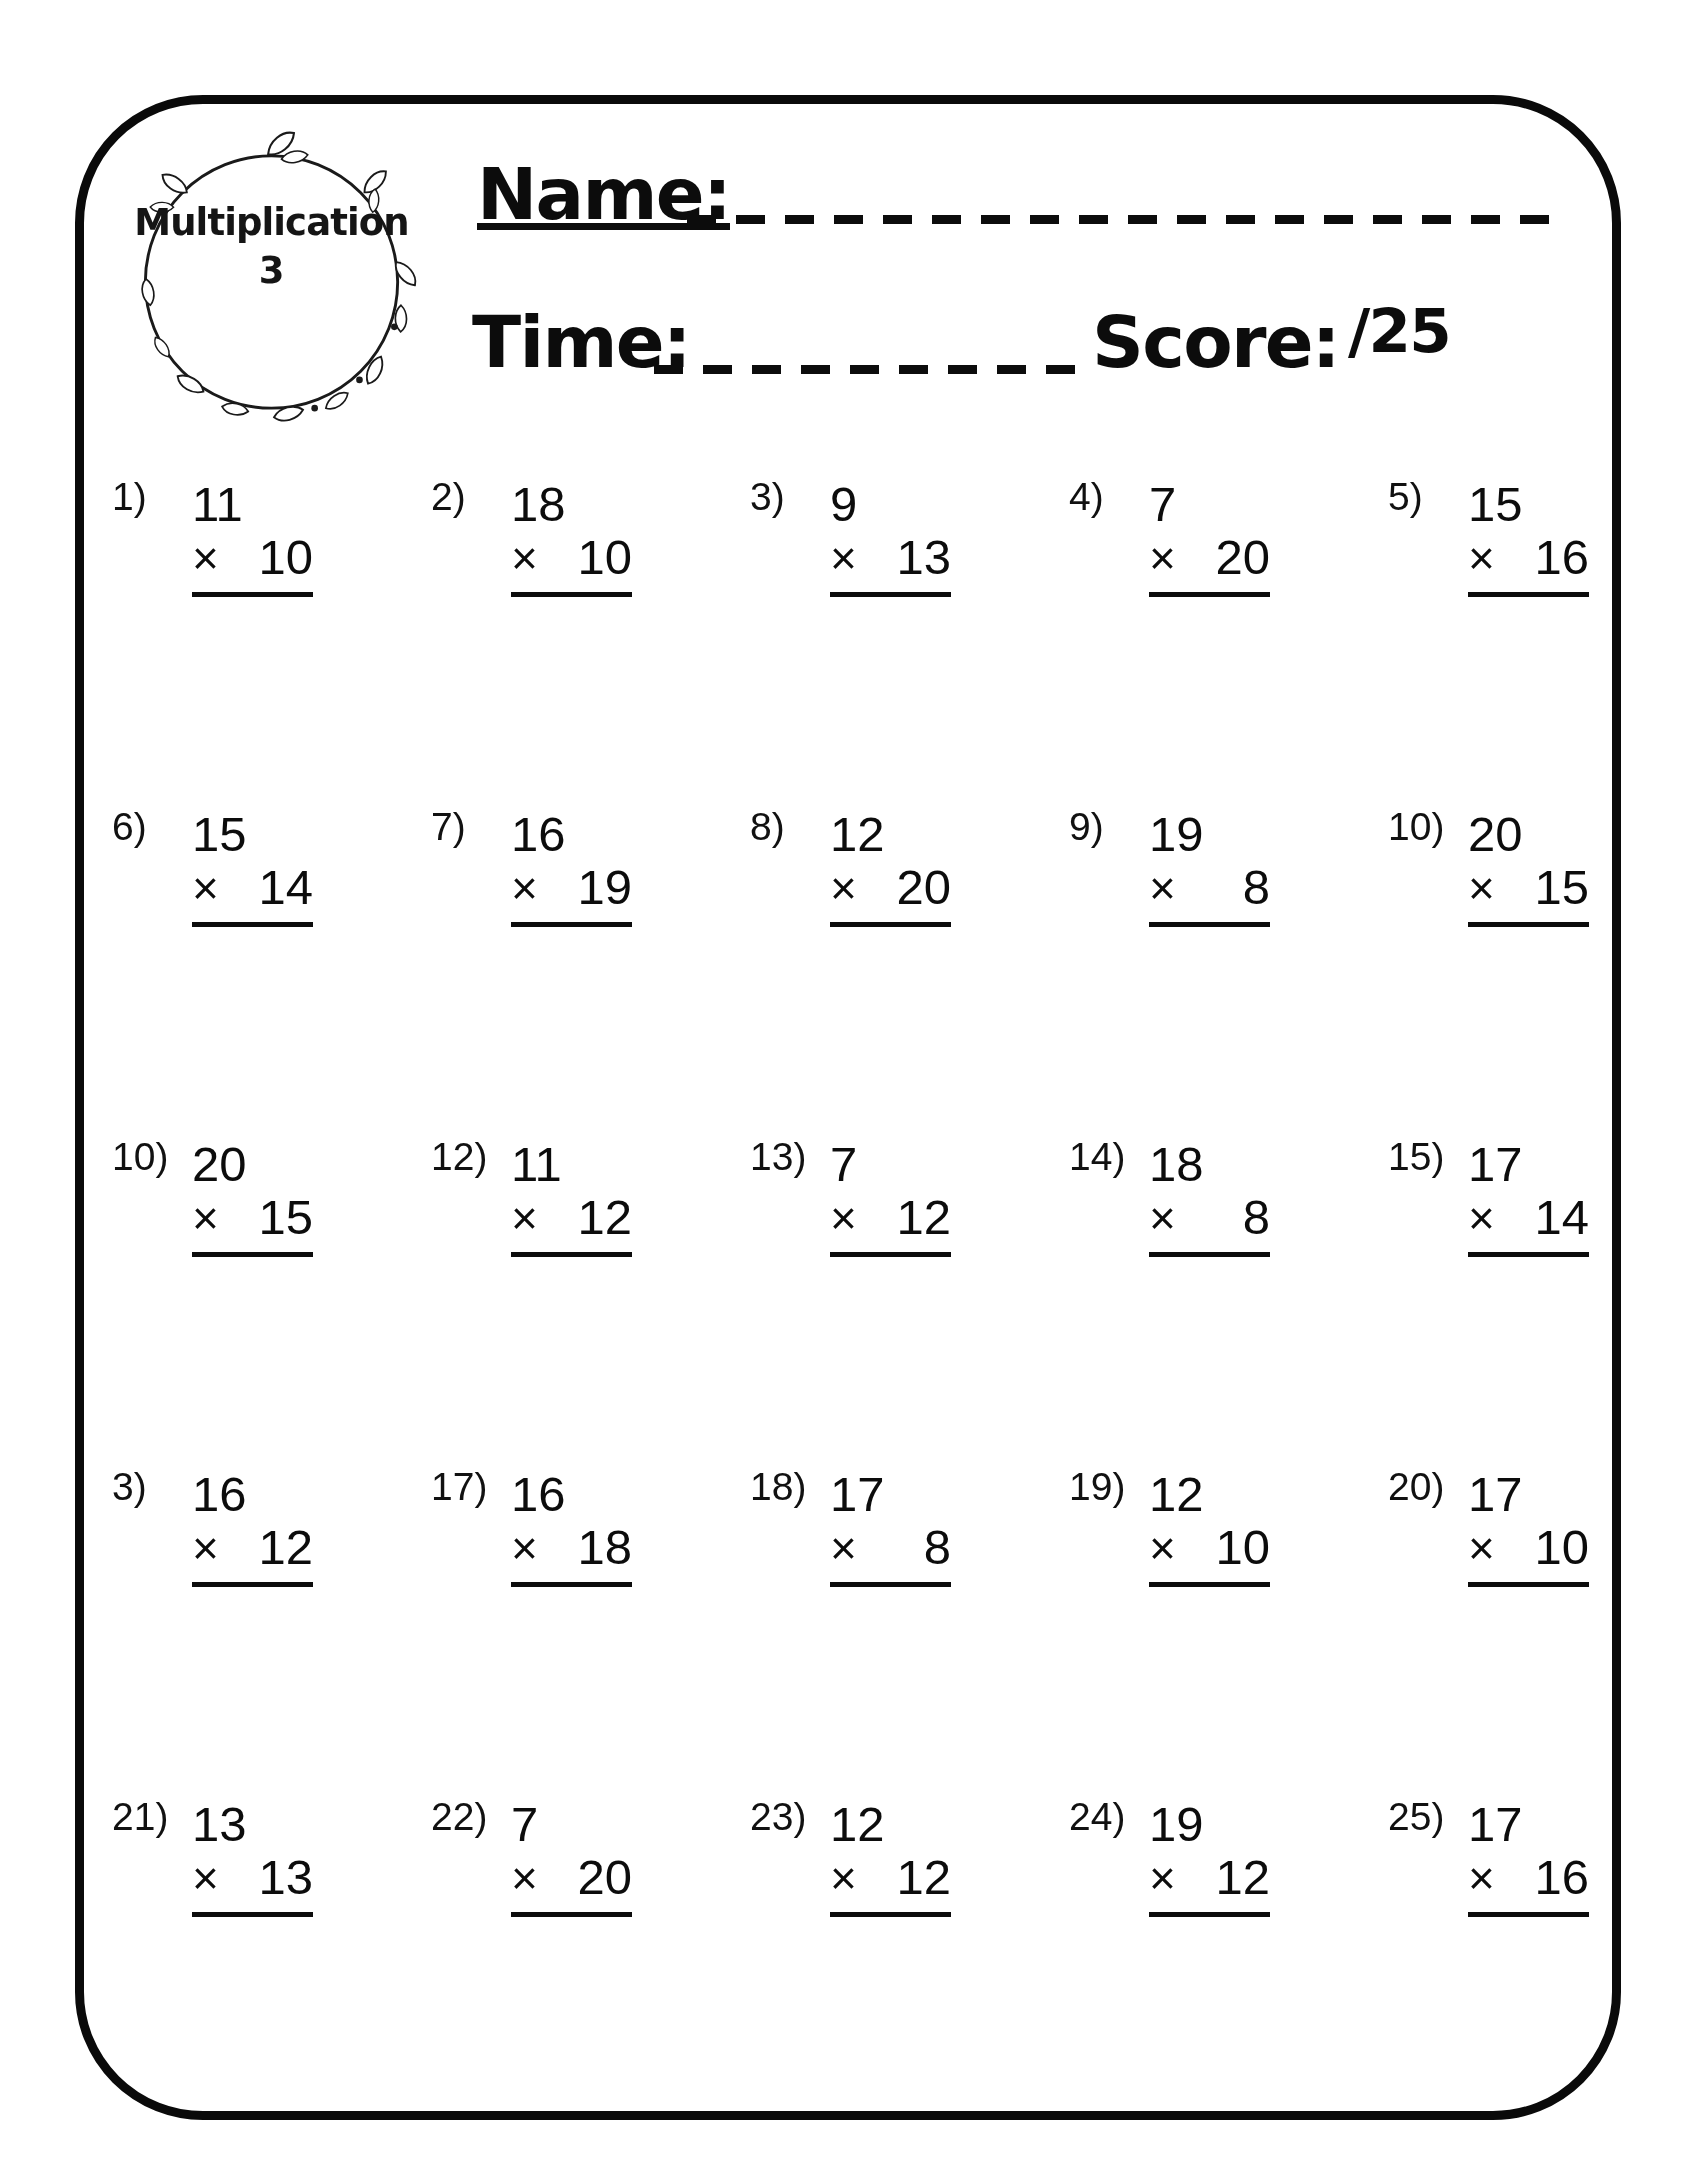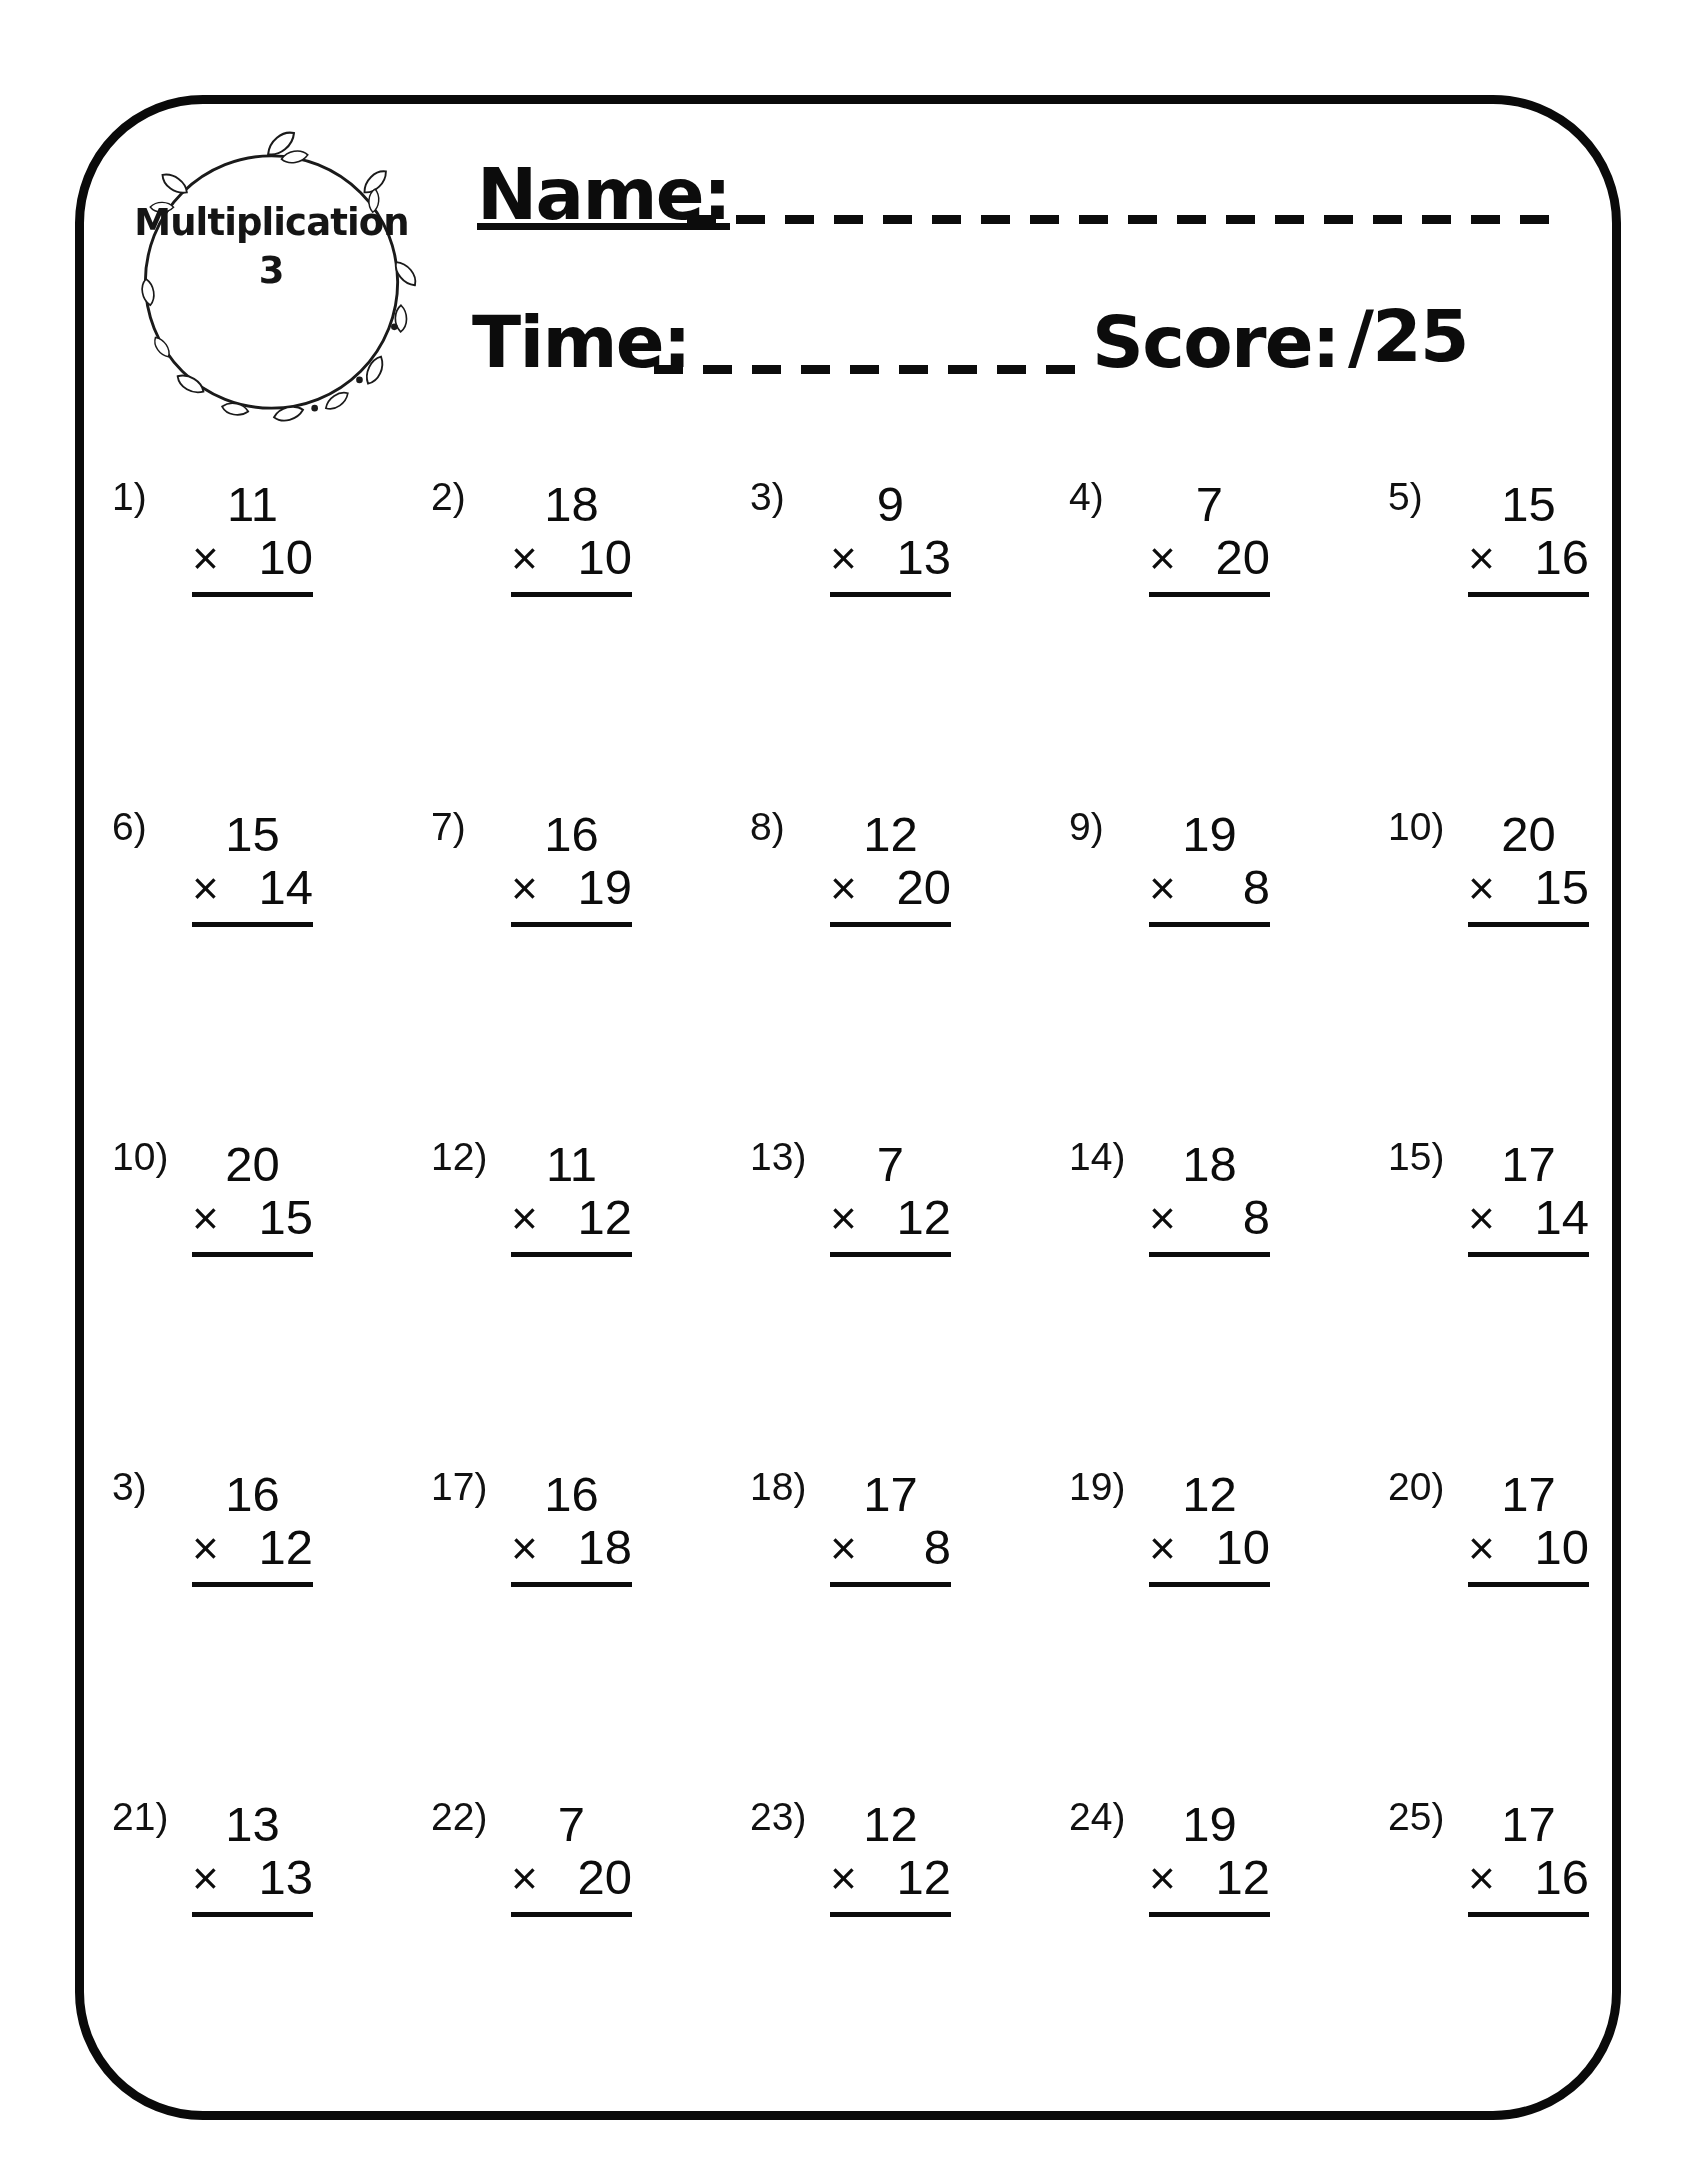--- a/index.html
+++ b/index.html
@@ -33,42 +33,42 @@
   
   .hdr-label{
     position:absolute;
     font-family:"DejaVu Sans",sans-serif;
     font-weight:700;font-size:72px;color:#0c0c0c;
     white-space:nowrap;letter-spacing:-1.7px;
   }
   .name-label{left:477px;top:152px;text-decoration:underline;}
   .time-label{left:472px;top:300px;}
   .score-label{left:1092px;top:300px;}
-  .score-value{left:1348px;top:295px;font-size:71px;font-weight:700;}
+  .score-value{left:1348px;top:295px;font-size:61px;font-weight:700;}
   .dashline{
     position:absolute;height:8.5px;
     background:repeating-linear-gradient(90deg,#0c0c0c 0 29px,transparent 29px 49px);
   }
   .name-dash{left:687px;top:215px;width:882px;}
   .time-dash{left:654px;top:365px;width:426px;}
   
   .problems{
     position:absolute;left:112px;top:468px;
     display:grid;
     grid-template-columns:repeat(5,319px);
     grid-auto-rows:330px;
   }
   .problem{position:relative;}
   .pnum{
     position:absolute;left:0;top:6.8px;
     font-size:39px;color:#111;
   }
   .work{position:absolute;left:80px;top:10.2px;width:121px;}
   .op-top{
-    text-align:center;font-size:49px;line-height:53px;color:#0c0c0c;
+    text-align:left;font-size:49px;line-height:53px;color:#0c0c0c;
   }
   .op-bottom{
     display:flex;justify-content:space-between;align-items:baseline;
     font-size:49px;line-height:53px;color:#0c0c0c;
   }
   .times{font-size:46px;}
   .ans-line{border-bottom:5.1px solid #0c0c0c;margin-top:6.8px;}
 </style>
 </head>
 <body>

